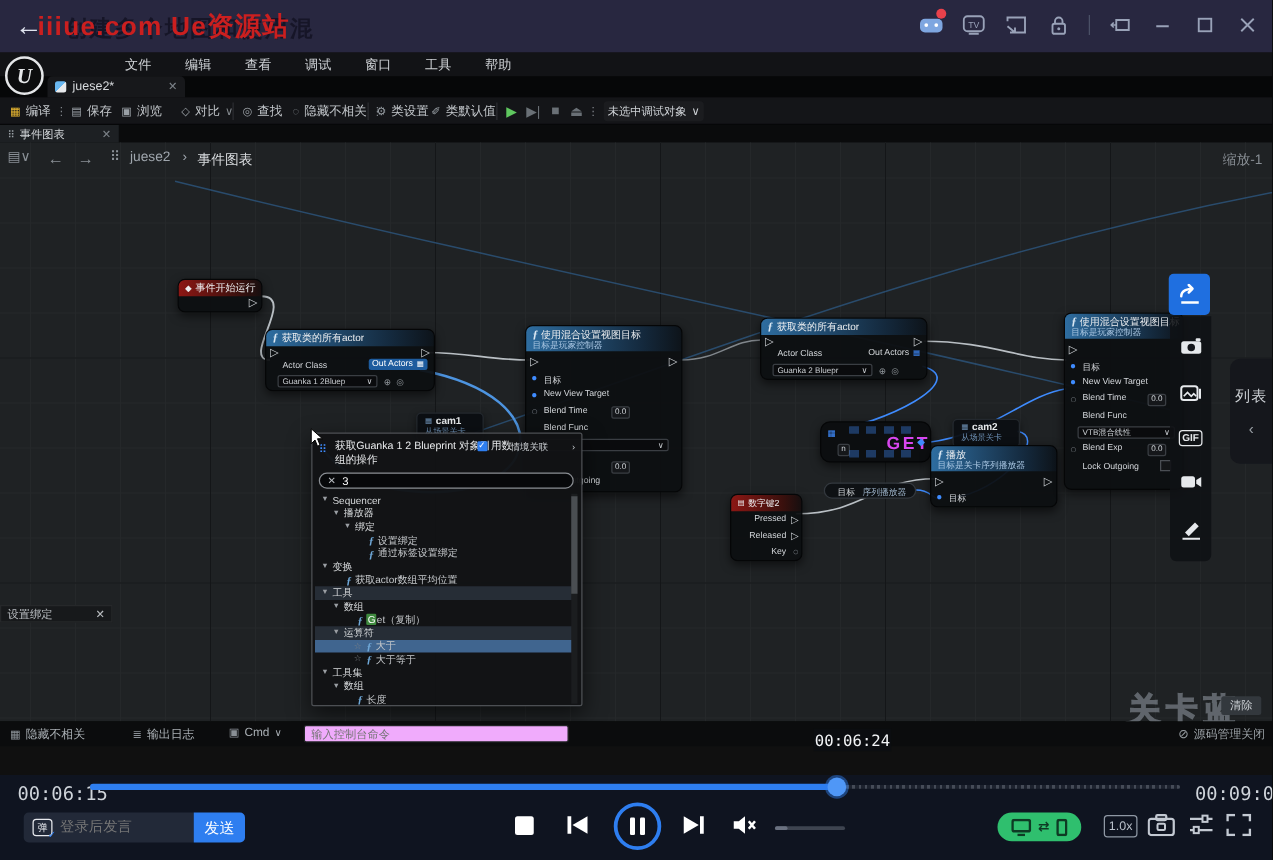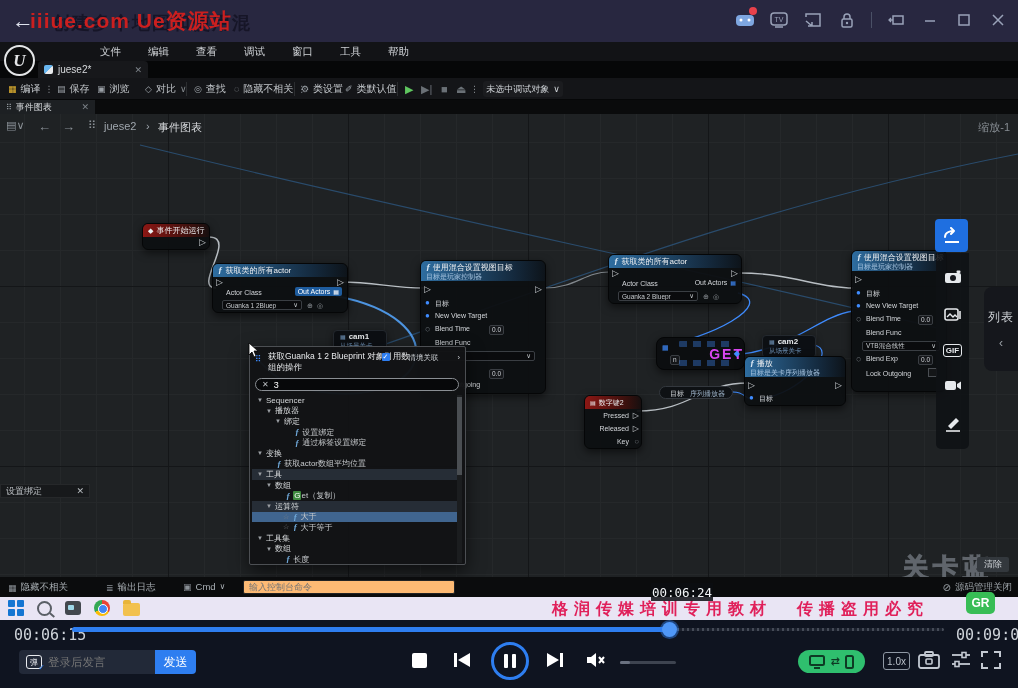--- a/index.html
+++ b/index.html
@@ -105,21 +105,21 @@
   .tools-panel { position:absolute; left:936px; top:139px; width:33px; height:196px; background:rgba(15,17,21,0.88); border-radius:0 0 5px 5px; z-index:7; display:flex; flex-direction:column; align-items:center; justify-content:space-around; padding:6px 0; color:#e6e9ec; }
   .gif-badge { border:1.5px solid #e6e9ec; border-radius:3px; font-size:8px; font-weight:700; padding:1px 2px; }
   .list-tab { position:absolute; left:984px; top:173px; width:34px; height:84px; background:#15171c; border-radius:8px 0 0 8px; z-index:7; display:flex; flex-direction:column; align-items:center; justify-content:center; gap:10px; }
   .list-tab .lbl { color:#cdd1d5; font-size:12px; letter-spacing:1px; }
   .list-tab .chev { color:#9aa0a6; font-size:12px; }
 
   
   #statusbar { position:absolute; left:0; top:577px; width:1018px; height:20px; background:#0b0c0d; }
   .sb-item { position:absolute; top:4px; display:flex; align-items:center; gap:4px; font-size:9.5px; color:#aab0b5; }
   .sb-ic { font-size:9px; color:#8a9096; }
-  .console-input { position:absolute; left:243px; top:3px; width:212px; height:14px; background:#fdba74; border:1px solid #212325; border-radius:2px; color:#5a5f63; font-size:9px; padding:0 5px; font-family:inherit; outline:none; }
+  .console-input { position:absolute; left:243px; top:3px; width:212px; height:14px; background:#f0abfc; border:1px solid #212325; border-radius:2px; color:#5a5f63; font-size:9px; padding:0 5px; font-family:inherit; outline:none; }
   .src-ctl { position:absolute; right:6px; top:4px; font-size:9.5px; color:#9aa0a5; display:flex; gap:4px; align-items:center; }
   .osd-time { position:absolute; left:651px; top:583px; width:62px; height:18px; background:rgba(12,14,18,0.85); color:#f2f4f6; font-size:12.5px; font-family:"DejaVu Sans Mono",monospace; display:flex; align-items:center; justify-content:center; z-index:8; }
 
   
   #taskbar { position:absolute; left:0; top:597px; width:1018px; height:23px; background:#e9e5f4; }
   .tk-icons { position:absolute; left:8px; top:3px; display:flex; gap:13px; align-items:center; }
   .win-ic { width:16px; height:16px; display:grid; grid-template-columns:7px 7px; grid-template-rows:7px 7px; gap:2px; }
   .win-ic i { background:#1476d2; border-radius:1px; }
   .search-ic { width:15px; height:15px; border:2px solid #5a5f66; border-radius:50%; position:relative; }
   .search-ic::after { content:""; position:absolute; left:10px; top:11px; width:6px; height:2px; background:#5a5f66; transform:rotate(40deg); }
@@ -649,37 +649,20 @@
         <span style="font-size:8px">∨</span>
       </span>
     <input class="console-input" placeholder="输入控制台命令" style="">
     <span class="src-ctl">
         <span style="font-size:10px">⊘</span>
         <span>源码管理关闭</span>
       </span>
   </div>
   <div class="osd-time">00:06:24</div>
 
-  <div id="taskbar">
-    <div class="tk-icons">
-      <span class="win-ic">
-          <i></i>
-          <i></i>
-          <i></i>
-          <i></i>
-        </span>
-      <span class="search-ic"></span>
-      <span class="app-ic"></span>
-      <span class="chrome-ic"></span>
-      <span class="folder-ic"></span>
-    </div>
-    <span class="banner-text" style="left:552px">格润传媒培训专用教材</span>
-    <span class="banner-text" style="left:797px">传播盗用必究</span>
-    <span class="gr-logo">GR</span>
-  </div>
 
   <div id="player">
     <span class="ptime" style="left:14px;top:6px">00:06:15</span>
     <div class="track" style="left:72px;top:7px;width:872px;height:5px">
       <div class="track-bg"></div>
       <div class="track-fill" style="width: 68.5%;"></div>
       <div class="knob" style="left: calc(68.5% - 7px);"></div>
     </div>
     <span class="ptime" style="left:956px;top:6px">00:09:08</span>
 

